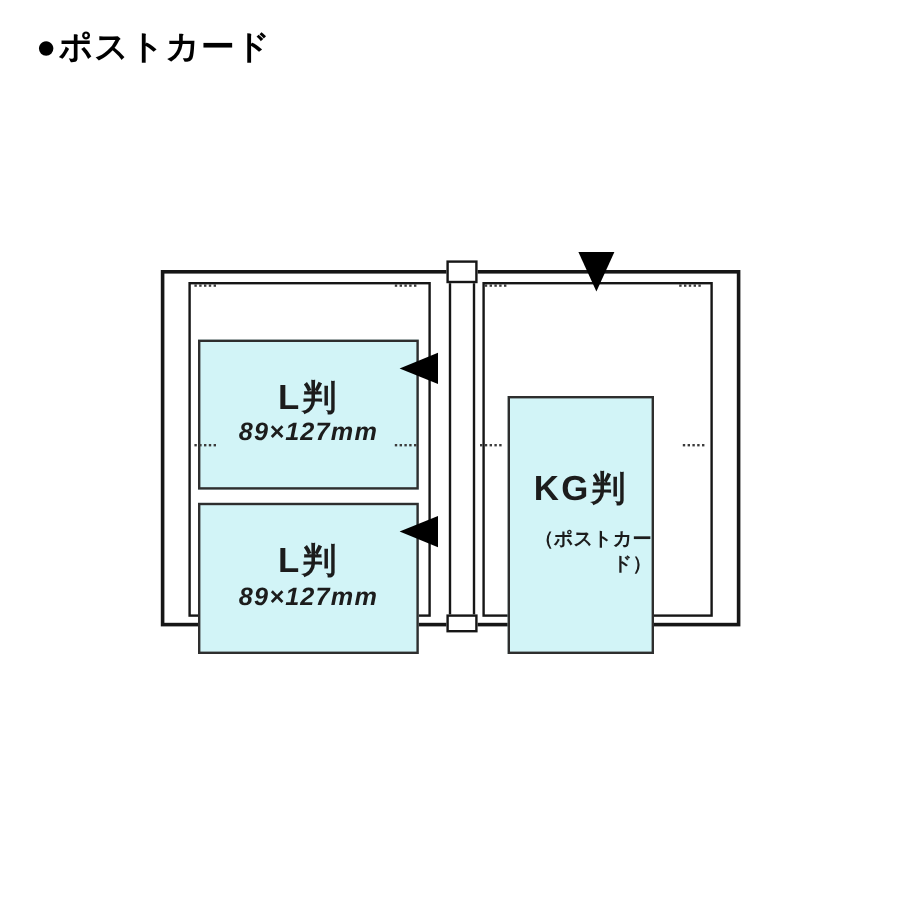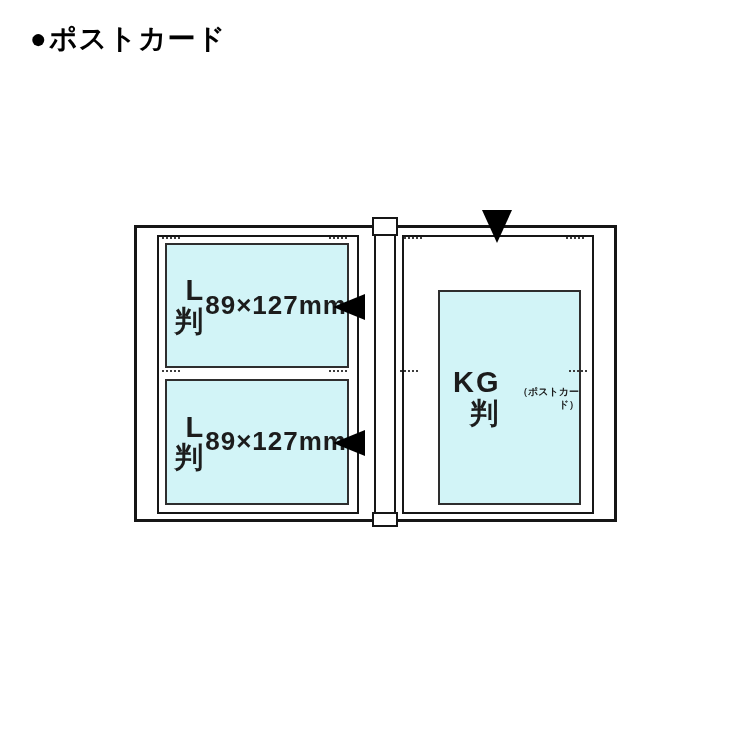--- a/index.html
+++ b/index.html
@@ -31,28 +31,28 @@
   .spine-1{left:374px;}
   .spine-2{left:394px;}
   
   .tab{position:absolute;left:372px;width:26px;border:2px solid var(--outline);
        background:#fff;box-sizing:border-box;z-index:3;}
   .tab-top{top:217px;height:19px;}
   .tab-bottom{top:512px;height:15px;}
   
   .pocket{position:absolute;border:2px solid var(--pocket-outline);
           background:var(--pocket-fill);box-sizing:border-box;
-          display:flex;flex-direction:row;align-items:center;justify-content:center;
-          text-align:right;z-index:2;color:#1c1c1c;}
+          display:flex;flex-direction:column;align-items:center;justify-content:center;
+          text-align:right;z-index:2;color:#1c1c1c;margin-top:40px;}
   .pocket-l1{left:165px;top:243px;width:184px;height:125px;}
   .pocket-l2{left:165px;top:379px;width:184px;height:126px;}
-  .pocket-kg{left:438px;top:290px;width:143px;height:215px;gap:16px;}
+  .pocket-kg{left:423px;top:290px;width:122px;height:215px;gap:16px;}
   .pocket-label{font-size:29px;font-weight:700;letter-spacing:2px;line-height:1.05;}
-  .pocket-sublabel{font-size:10px;font-weight:700;line-height:1.3;letter-spacing:0;}
-  .pocket-size{font-size:26px;font-weight:600;letter-spacing:1px;line-height:1.3;}
+  .pocket-sublabel{font-size:16px;font-weight:700;line-height:1.3;letter-spacing:0;}
+  .pocket-size{font-size:21px;font-weight:600;letter-spacing:1px;line-height:1.3;font-style:italic;}
   
   .arrow-left{position:absolute;width:0;height:0;
               border-top:13px solid transparent;border-bottom:13px solid transparent;
               border-right:32px solid var(--arrow);z-index:4;}
   .arrow-1{left:333px;top:294px;}
   .arrow-2{left:333px;top:430px;}
   .arrow-down{position:absolute;left:482px;top:210px;width:0;height:0;
               border-left:15px solid transparent;border-right:15px solid transparent;
               border-top:33px solid var(--arrow);z-index:4;}
   

